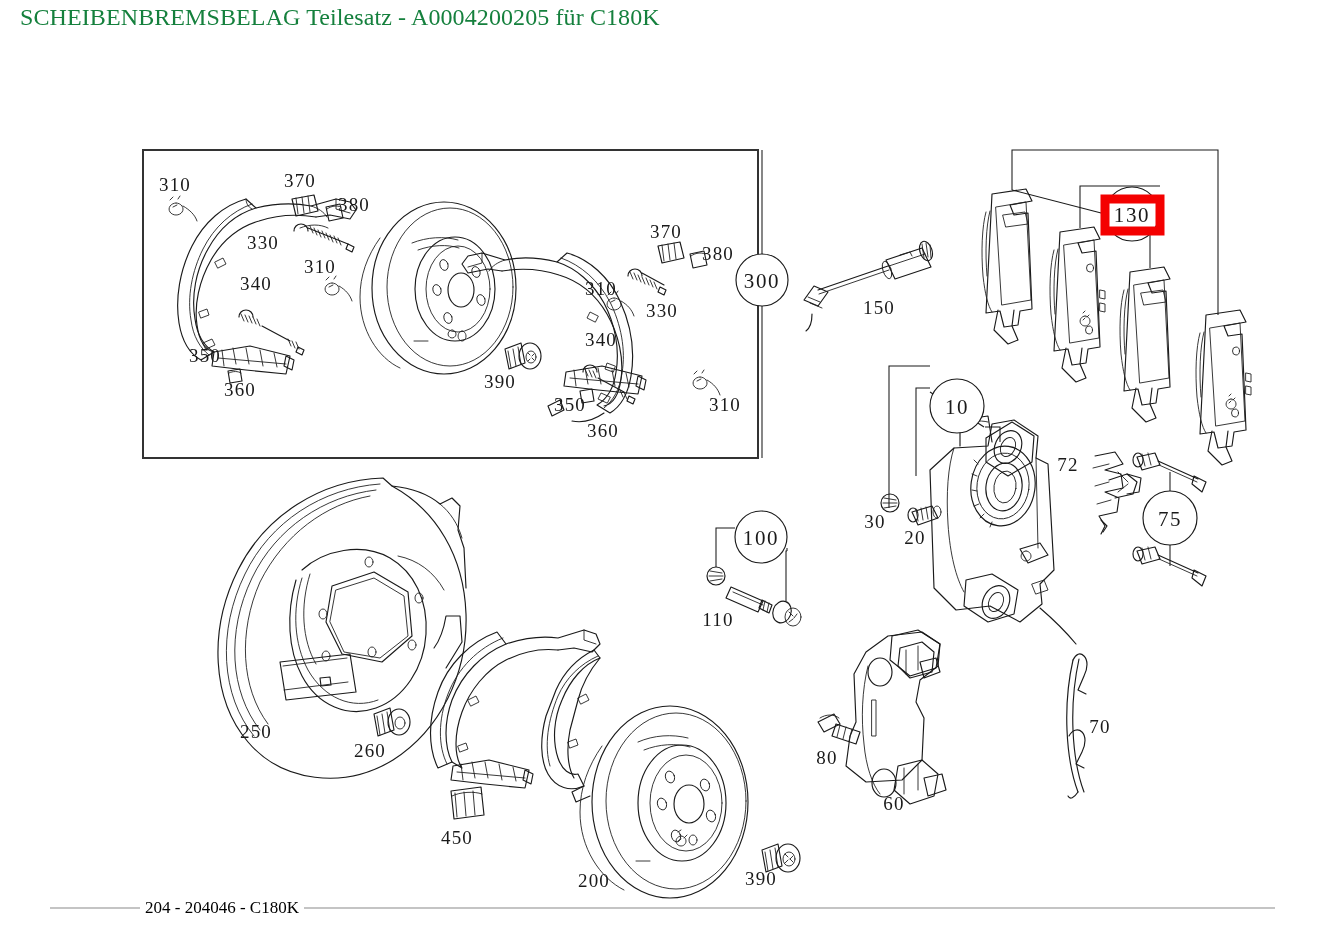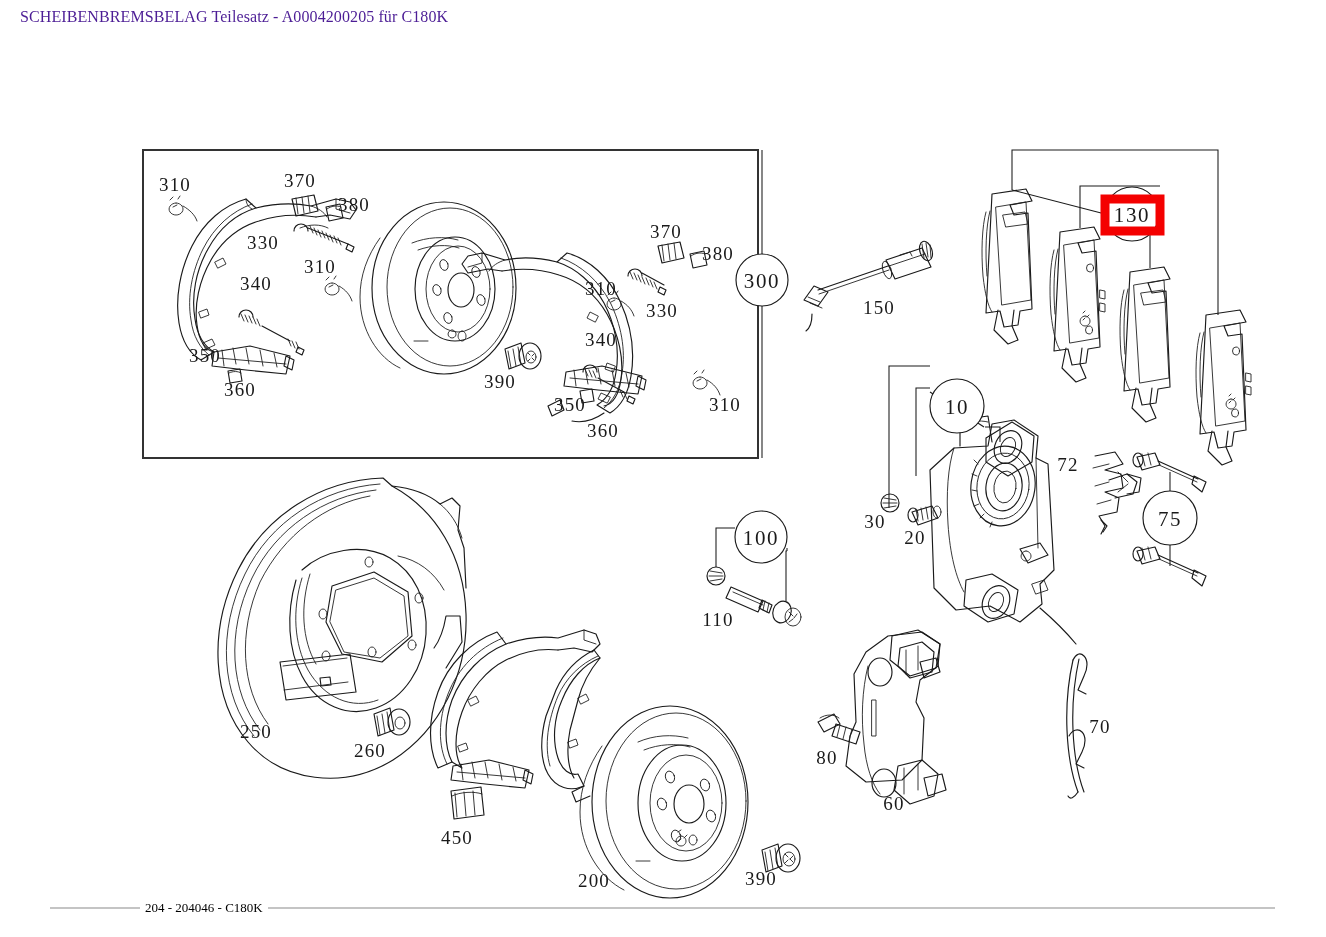--- a/index.html
+++ b/index.html
@@ -16,38 +16,38 @@
     position: relative;
     width: 1326px;
     height: 937px;
     background: #ffffff;
     overflow: hidden;
   }
   #page-title {
     position: absolute;
     left: 20px;
     top: 4px;
-    font-size: 16px;
+    font-size: 24px;
     line-height: 26px;
     letter-spacing: 0.1px;
     white-space: nowrap;
-    color: #4c1d95;
+    color: #15803d;
   }
   #diagram-canvas {
     position: absolute;
     left: 0;
     top: 0;
     width: 1326px;
     height: 937px;
   }
   #footer-label {
     position: absolute;
     left: 140px;
     top: 897px;
-    font-size: 13px;
+    font-size: 17px;
     line-height: 21px;
     background: #ffffff;
     padding: 0 5px;
     white-space: nowrap;
   }
   .callout-num {
     font-family: "Liberation Serif", "DejaVu Serif", serif;
     font-size: 19px;
     fill: #1a1a1a;
     letter-spacing: 1.2px;

